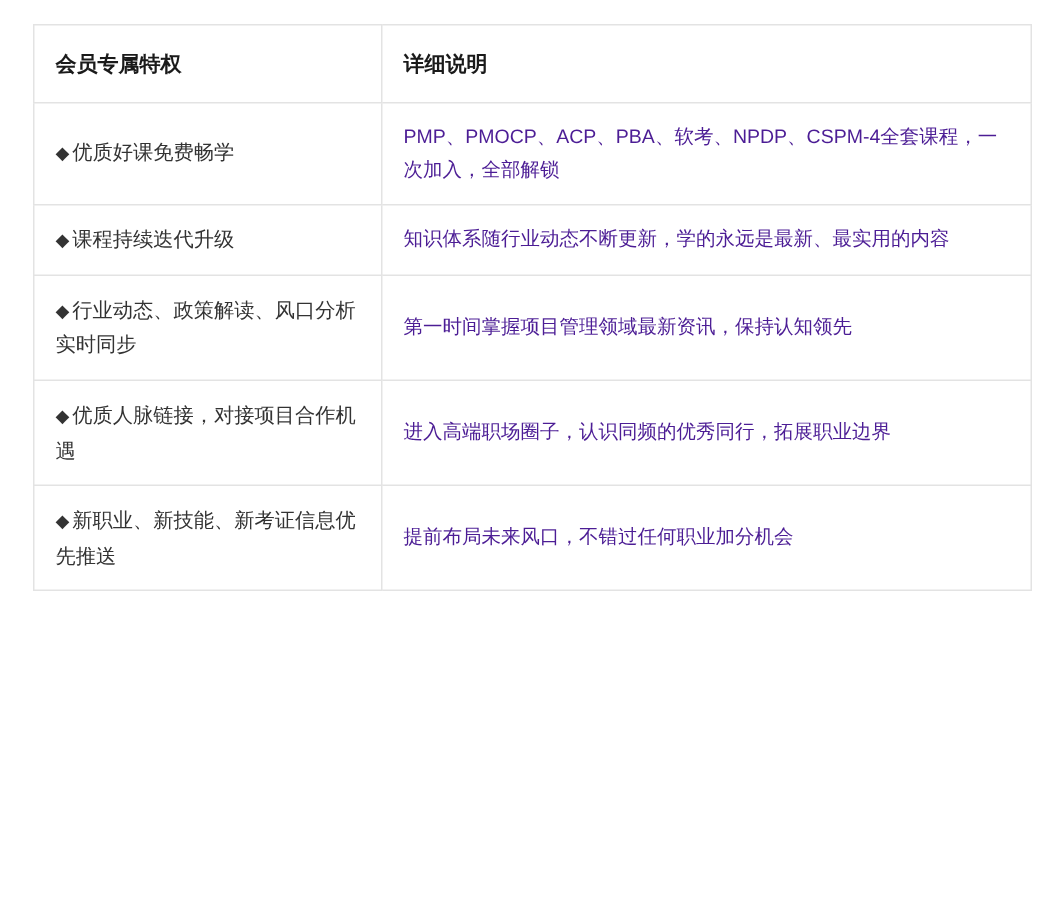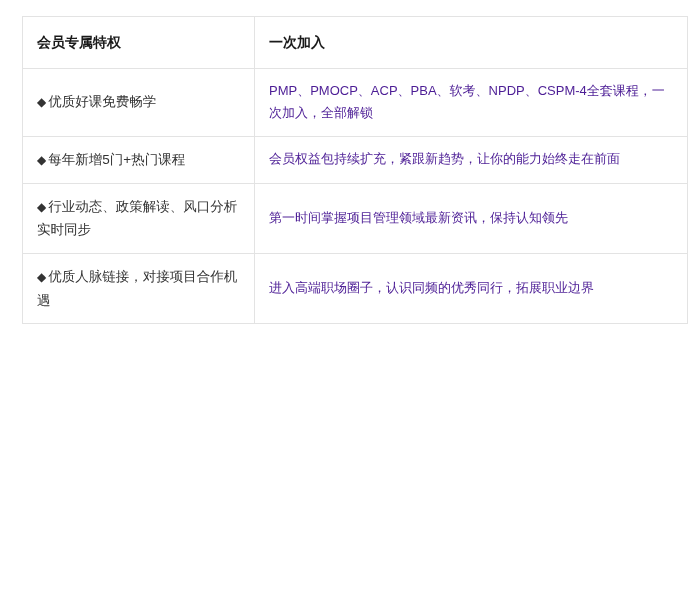--- a/index.html
+++ b/index.html
@@ -68,35 +68,39 @@
 
 <div class="page">
   <table class="benefits">
     <colgroup>
       <col class="c1">
       <col class="c2">
     </colgroup>
     <thead>
       <tr>
         <th>会员专属特权</th>
-        <th>一次加入</th>
+        <th>详细说明</th>
       </tr>
     </thead>
     <tbody>
       <tr>
         <td class="col-left"><span class="bullet">◆</span><span class="cell-text">优质好课免费畅学</span></td>
         <td class="col-right">PMP、PMOCP、ACP、PBA、软考、NPDP、CSPM-4全套课程，一次加入，全部解锁</td>
       </tr>
       <tr>
-        <td class="col-left"><span class="bullet">◆</span><span class="cell-text">每年新增5门+热门课程</span></td>
-        <td class="col-right">会员权益包持续扩充，紧跟新趋势，让你的能力始终走在前面</td>
+        <td class="col-left"><span class="bullet">◆</span><span class="cell-text">课程持续迭代升级</span></td>
+        <td class="col-right">知识体系随行业动态不断更新，学的永远是最新、最实用的内容</td>
       </tr>
       <tr>
         <td class="col-left"><span class="bullet">◆</span><span class="cell-text">行业动态、政策解读、风口分析实时同步</span></td>
         <td class="col-right">第一时间掌握项目管理领域最新资讯，保持认知领先</td>
       </tr>
       <tr>
         <td class="col-left"><span class="bullet">◆</span><span class="cell-text">优质人脉链接，对接项目合作机遇</span></td>
         <td class="col-right">进入高端职场圈子，认识同频的优秀同行，拓展职业边界</td>
       </tr>
+      <tr>
+        <td class="col-left"><span class="bullet">◆</span><span class="cell-text">新职业、新技能、新考证信息优先推送</span></td>
+        <td class="col-right">提前布局未来风口，不错过任何职业加分机会</td>
+      </tr>
     </tbody>
   </table>
 </div>
 
 </body></html>

